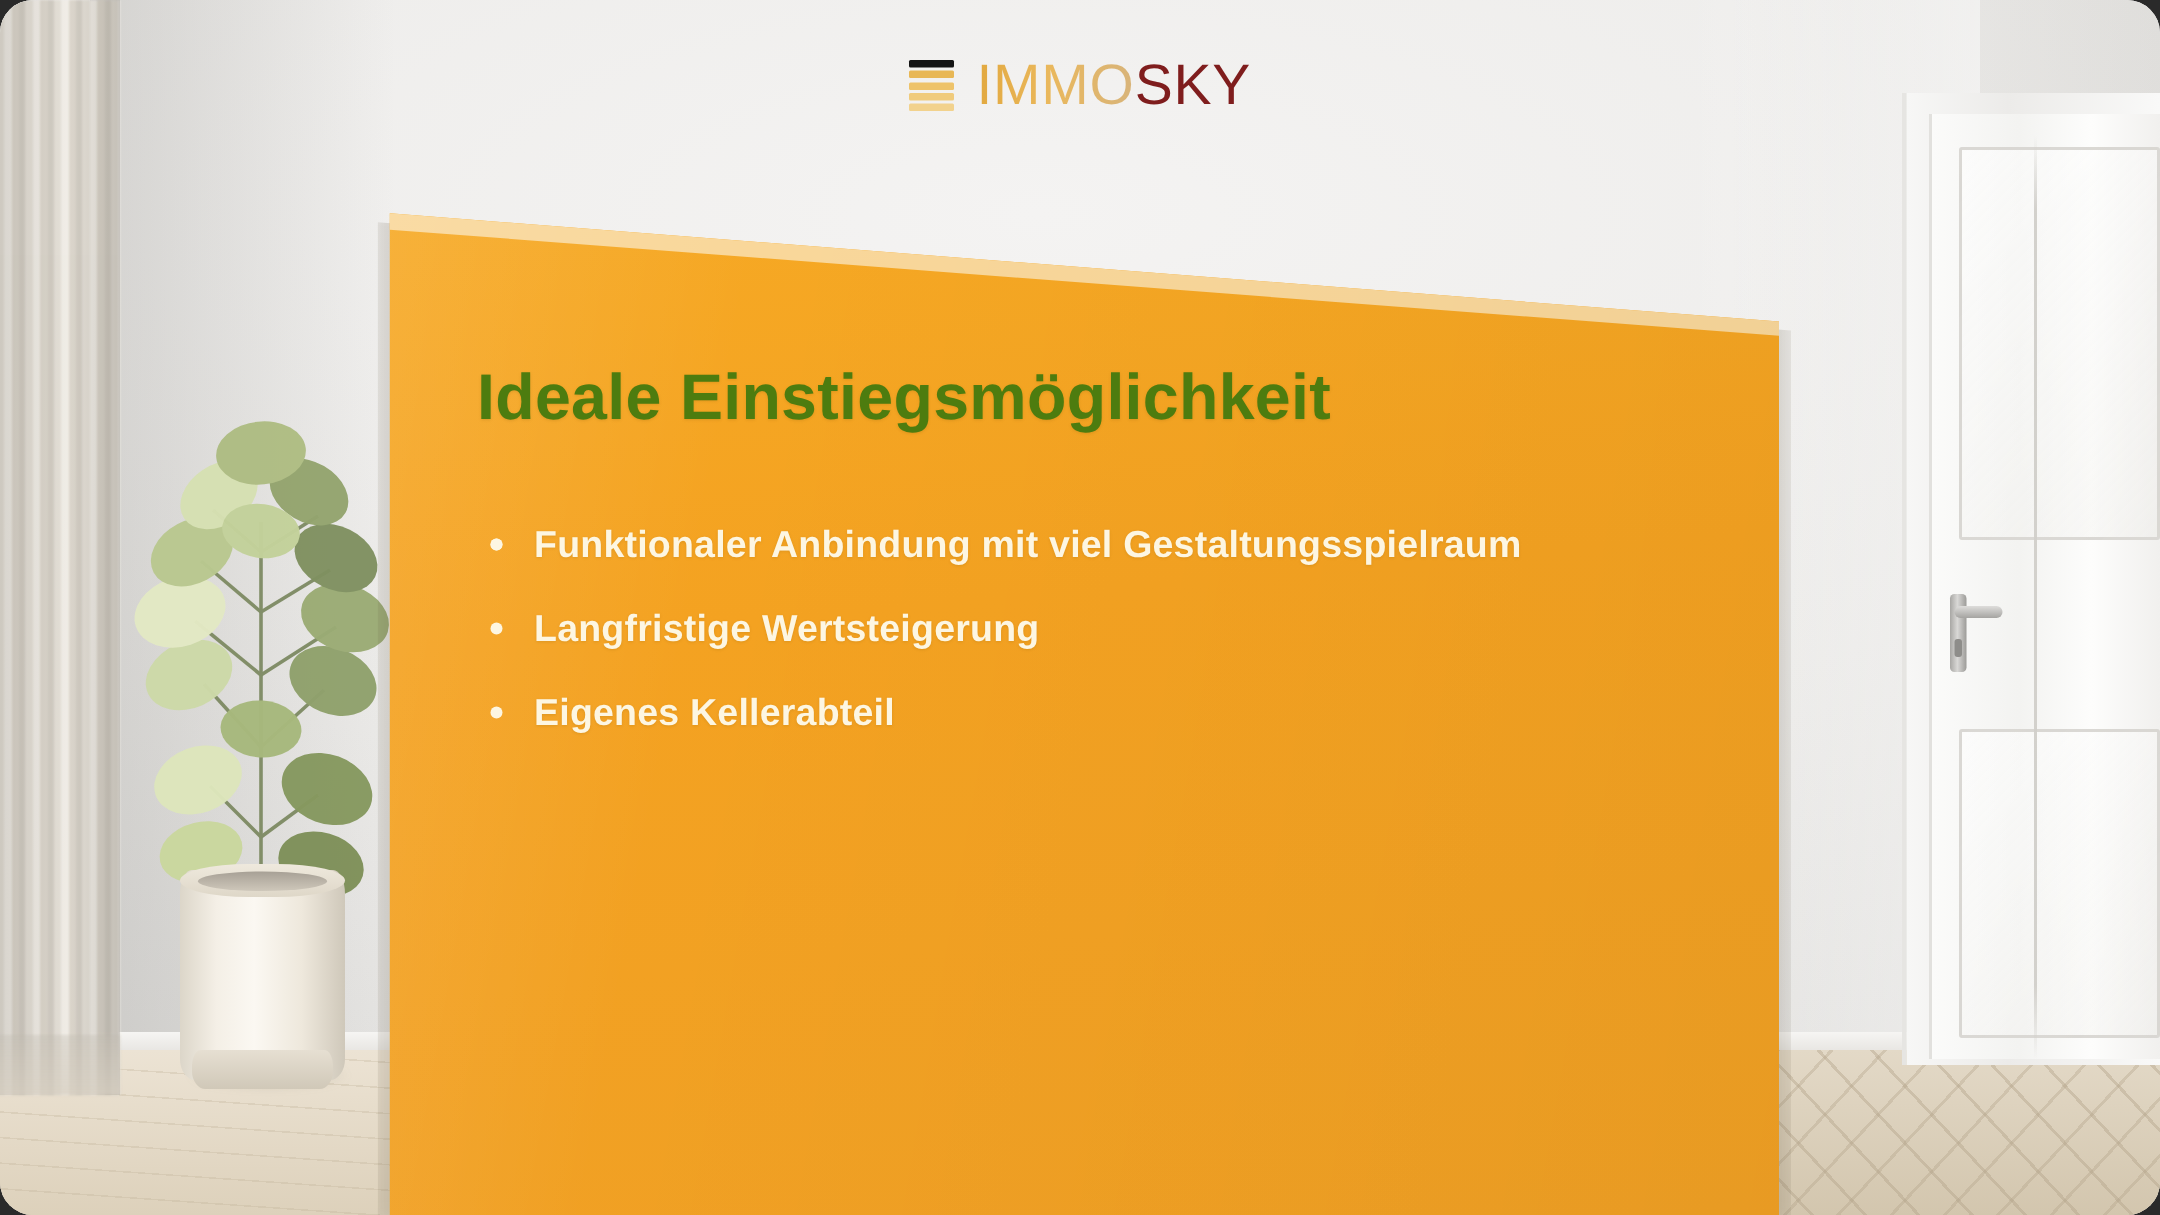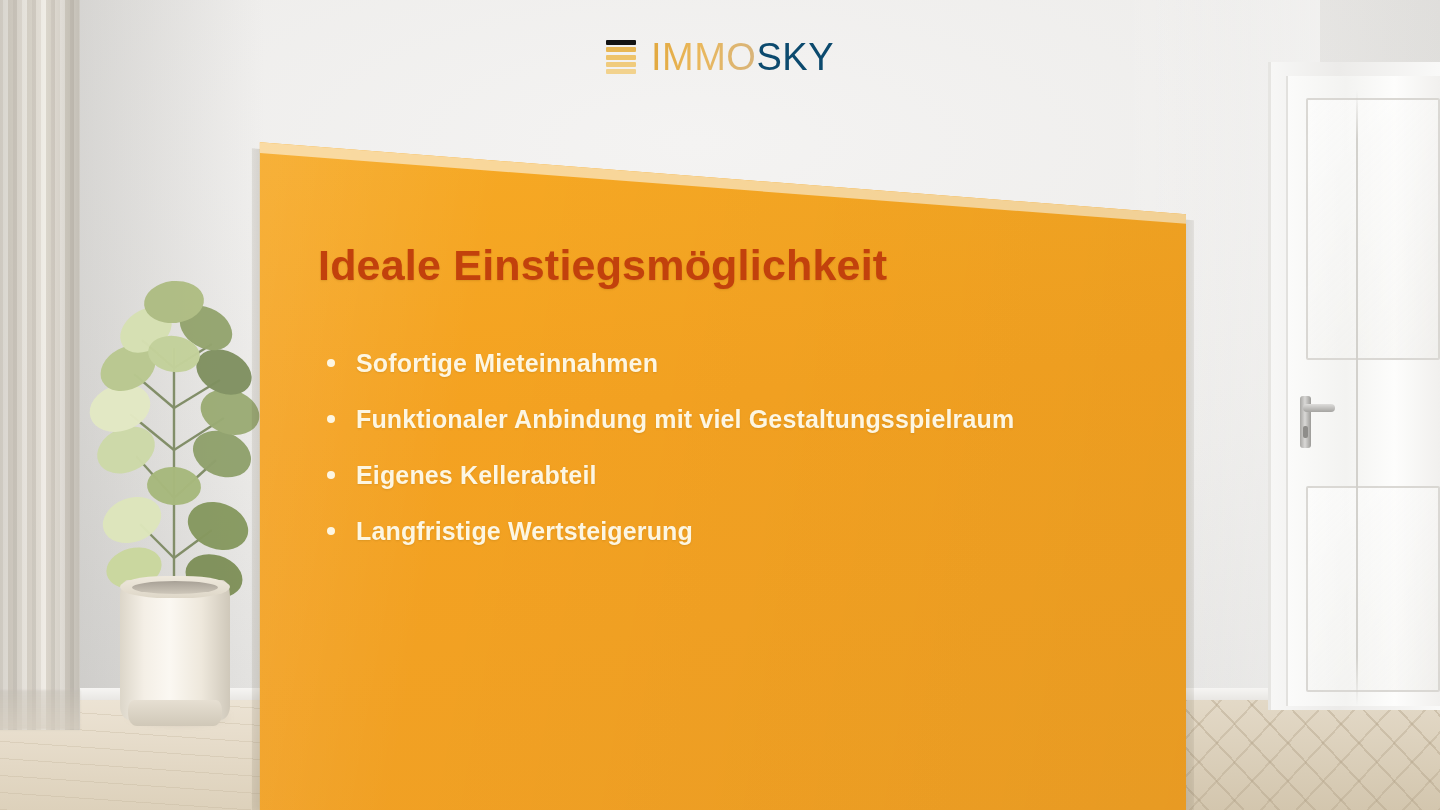--- a/index.html
+++ b/index.html
@@ -5,20 +5,21 @@
 <style>
   html,body{margin:0;padding:0;background:#2a2a2a;}
   *{box-sizing:border-box;}
 
   .stage{
     position:relative;
     width:1440px;height:810px;
     overflow:hidden;
     font-family:"Liberation Sans", sans-serif;
     background:#efeeec;
+    border-radius:22px;
   }
 
   
   .room{position:absolute;inset:0;overflow:hidden;}
 
   .wall{
     position:absolute;left:0;top:0;width:1440px;height:712px;
     background:
       radial-gradient(120% 90% at 48% 20%, #f4f3f2 0%, #ecebe9 55%, #e2e1df 100%);
   }
@@ -166,21 +167,21 @@
 
   .logo-word{
     font-size:38px;font-weight:400;letter-spacing:.5px;line-height:1;
     display:flex;
   }
   .logo-immo{
     background:linear-gradient(90deg,#e2a83e 0%,#eab85c 45%,#d8b47a 100%);
     -webkit-background-clip:text;background-clip:text;color:transparent;
     font-weight:400;
   }
-  .logo-sky{color:#0c4a6e;font-weight:300;}
+  .logo-sky{color:#7f1d1d;font-weight:300;}
 
   
   .panel{
     position:absolute;left:258px;top:130px;width:928px;height:680px;
     background:linear-gradient(175deg,#f6a924 0%,#f4a221 40%,#f0a024 100%);
     clip-path:polygon(0.2% 1.8%, 100% 12.4%, 100% 100%, 0.2% 100%);
   }
   .panel-edge{
     position:absolute;left:258px;top:130px;width:928px;height:680px;
     clip-path:polygon(0.2% 1.8%, 100% 12.4%, 100% 13.8%, 0.2% 3.4%);
@@ -199,21 +200,21 @@
   }
 
   
   .content{
     position:absolute;left:318px;top:238px;width:840px;
   }
   .headline{
     margin:0;
     font-size:43px;line-height:1.26;
     font-weight:700;
-    color:#c2410c;
+    color:#4d7c0f;
     letter-spacing:.2px;
     text-shadow:0 1px 2px rgba(140,96,12,.22);
   }
   .headline span{display:block;}
 
   .bullets{
     list-style:none;margin:56px 0 0 0;padding:0;
   }
   .bullets li{
     position:relative;
@@ -324,30 +325,29 @@
   <div class="panel-shade"></div>
 
   <div class="content">
     <h1 class="headline">
       <span>Ideale Einstiegsmöglichkeit</span>
     </h1>
 
     <ul class="bullets">
       <li>
         <span class="dot"></span>
-        <span>Sofortige Mieteinnahmen</span>
       </li>
       <li>
         <span class="dot"></span>
         <span>Funktionaler Anbindung mit viel Gestaltungsspielraum</span>
       </li>
       <li>
         <span class="dot"></span>
-        <span>Eigenes Kellerabteil</span>
+        <span>Langfristige Wertsteigerung</span>
       </li>
       <li>
         <span class="dot"></span>
-        <span>Langfristige Wertsteigerung</span>
+        <span>Eigenes Kellerabteil</span>
       </li>
     </ul>
   </div>
 
 </div>
 
 </body></html>

